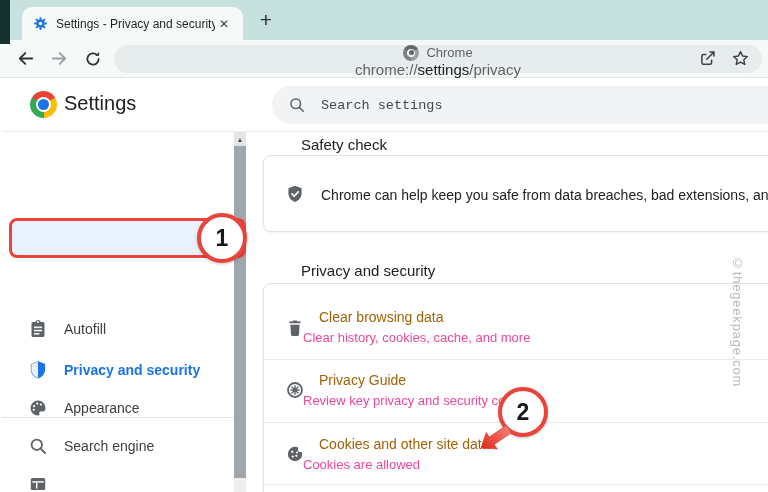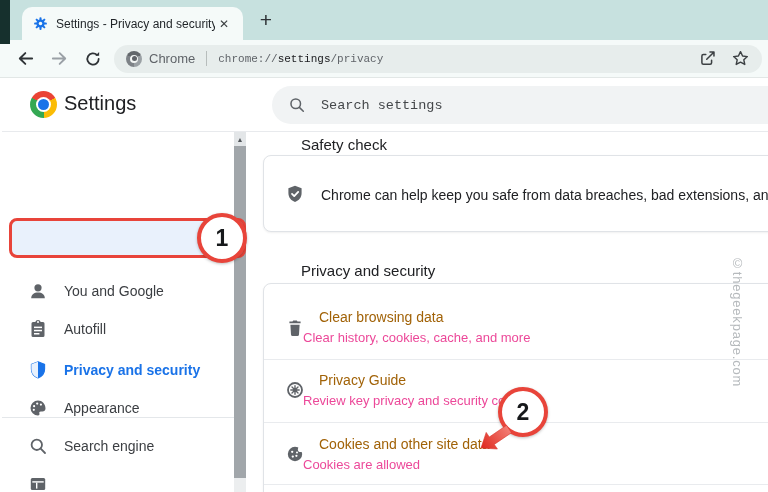--- a/index.html
+++ b/index.html
@@ -17,25 +17,25 @@
   .tab-title { flex:1; font-size:12px; color:#1f2327; margin-left:8px; white-space:nowrap; overflow:hidden; }
   .tab-close { flex:0 0 auto; font-size:12px; color:#3c4043; padding:2px 4px; cursor:default; }
   .newtab { position:absolute; left:252px; top:6px; width:28px; height:28px; display:flex; align-items:center;
             justify-content:center; font-size:21px; color:#2f3337; }
 
   .toolbar { position:absolute; left:0; top:40px; width:768px; height:38px; background:#f5faf9;
              border-bottom:1px solid #e2e7e6; display:flex; align-items:center; }
   .nav-btn { width:26px; height:26px; display:flex; align-items:center; justify-content:center; }
   .nav-back { margin-left:12px; } .nav-fwd { margin-left:8px; } .nav-reload { margin-left:8px; }
   .omnibox { position:relative; margin-left:8px; width:648px; height:28px; border-radius:14px; background:#e7edec;
-             display:flex; align-items:center; padding:0 12px; }
+             display:flex; align-items:center; padding:0 12px;flex-direction:column; }
   .site-chip { display:flex; align-items:center; }
   .site-label { font-size:13px; color:#5f6368; margin-left:7px; }
   .omni-sep { width:1px; height:15px; background:#b7bdbc; margin:0 11px; }
-  .url { font-size:11px; white-space:nowrap;font-family:Liberation Mono, monospace; }
+  .url { font-size:15px; white-space:nowrap; }
   .url .dim { color:#5f6368; }
   .url .host { color:#202124; }
   .omni-icons { position:absolute; right:12px; top:0; height:28px; display:flex; align-items:center; gap:14px; }
 
   .logo-gray { width:16px; height:16px; border-radius:50%; position:relative; flex:0 0 auto;
     background:conic-gradient(from -60deg, #62676b 0 120deg, #9aa0a4 0 240deg, #7d8287 0 360deg); }
   .logo-gray::before { content:''; position:absolute; inset:4px; background:#f2f5f4; border-radius:50%; }
   .logo-gray::after  { content:''; position:absolute; inset:5.5px; background:#5f6368; border-radius:50%; }
 
   
@@ -163,27 +163,20 @@
         <circle cx="8.6" cy="8.6" r="5.3" fill="none" stroke="#5f6368" stroke-width="1.7"></circle>
         <path d="M12.6 12.6 L17 17" stroke="#5f6368" stroke-width="1.7" stroke-linecap="round"></path>
       </svg>
       <input placeholder="Search settings" style="">
     </div>
   </div>
 
   <div class="sidebar">
     <div class="sel-bg"></div>
 
-    <div class="side-item" style="top:140px">
-      <svg class="ic" viewBox="0 0 20 20" fill="#5f6368">
-        <circle cx="10" cy="6.8" r="3.6"></circle>
-          <path d="M3.2 17.2 c0 -3.8 3 -5.8 6.8 -5.8 s6.8 2 6.8 5.8 z"></path>
-      </svg>
-      <span class="lbl">You and Google</span>
-    </div>
 
     <div class="side-item" style="top:178px">
       <svg class="ic" viewBox="0 0 20 20">
         <path d="M15 3 h-2.3 a2.8 2.8 0 0 0 -5.4 0 H5 A1.5 1.5 0 0 0 3.5 4.5 v12 A1.5 1.5 0 0 0 5 18 h10 a1.5 1.5 0 0 0 1.5 -1.5 v-12 A1.5 1.5 0 0 0 15 3 z" fill="#5f6368"></path>
         <circle cx="10" cy="3.1" r="1" fill="#fff"></circle>
         <rect x="6" y="7.6" width="8" height="1.5" fill="#fff"></rect>
           <rect x="6" y="10.8" width="8" height="1.5" fill="#fff"></rect>
           <rect x="6" y="14" width="5.4" height="1.5" fill="#fff"></rect>
       </svg>
       <span class="lbl">Autofill</span>

